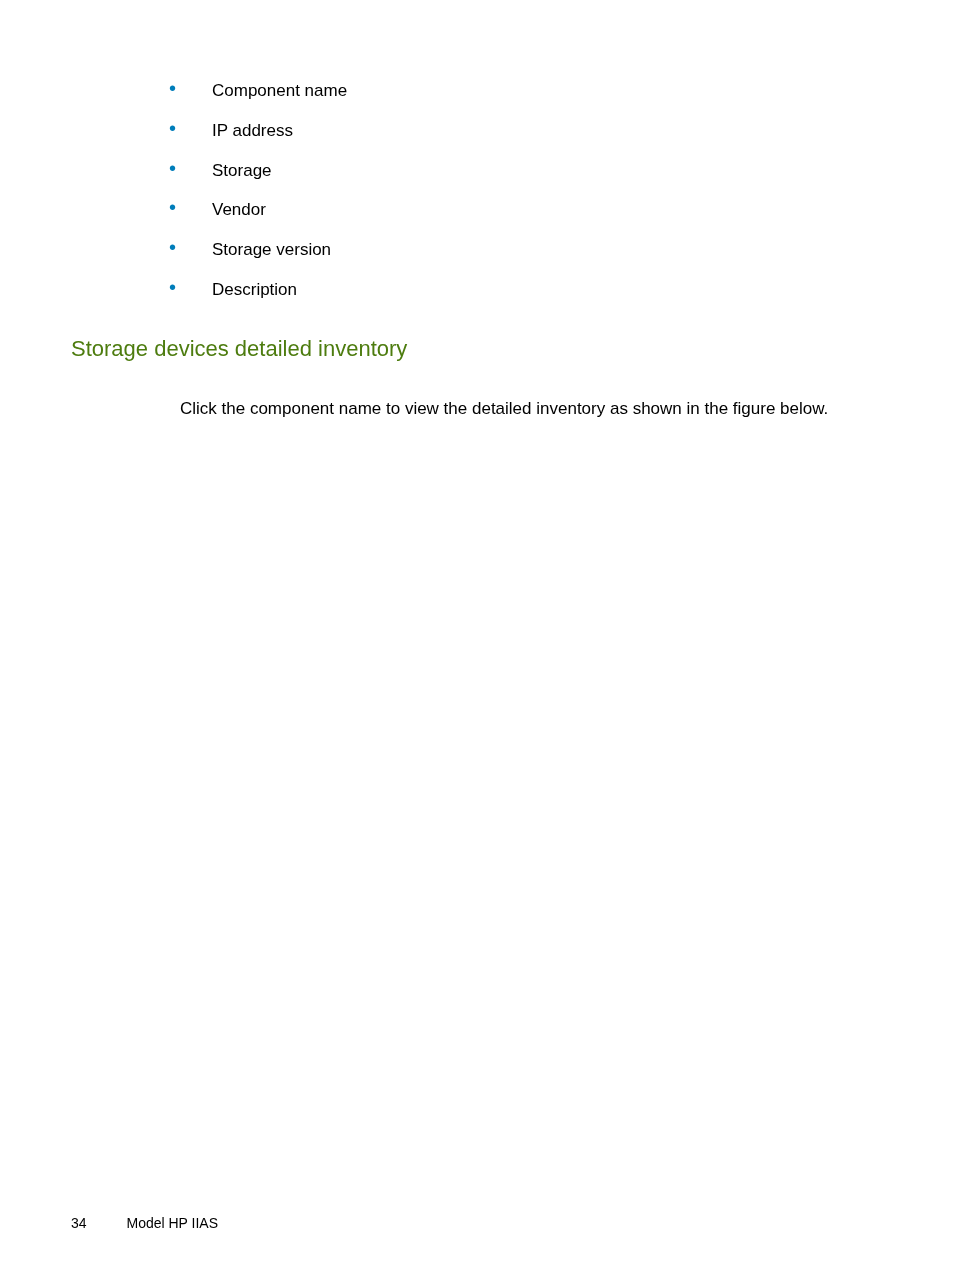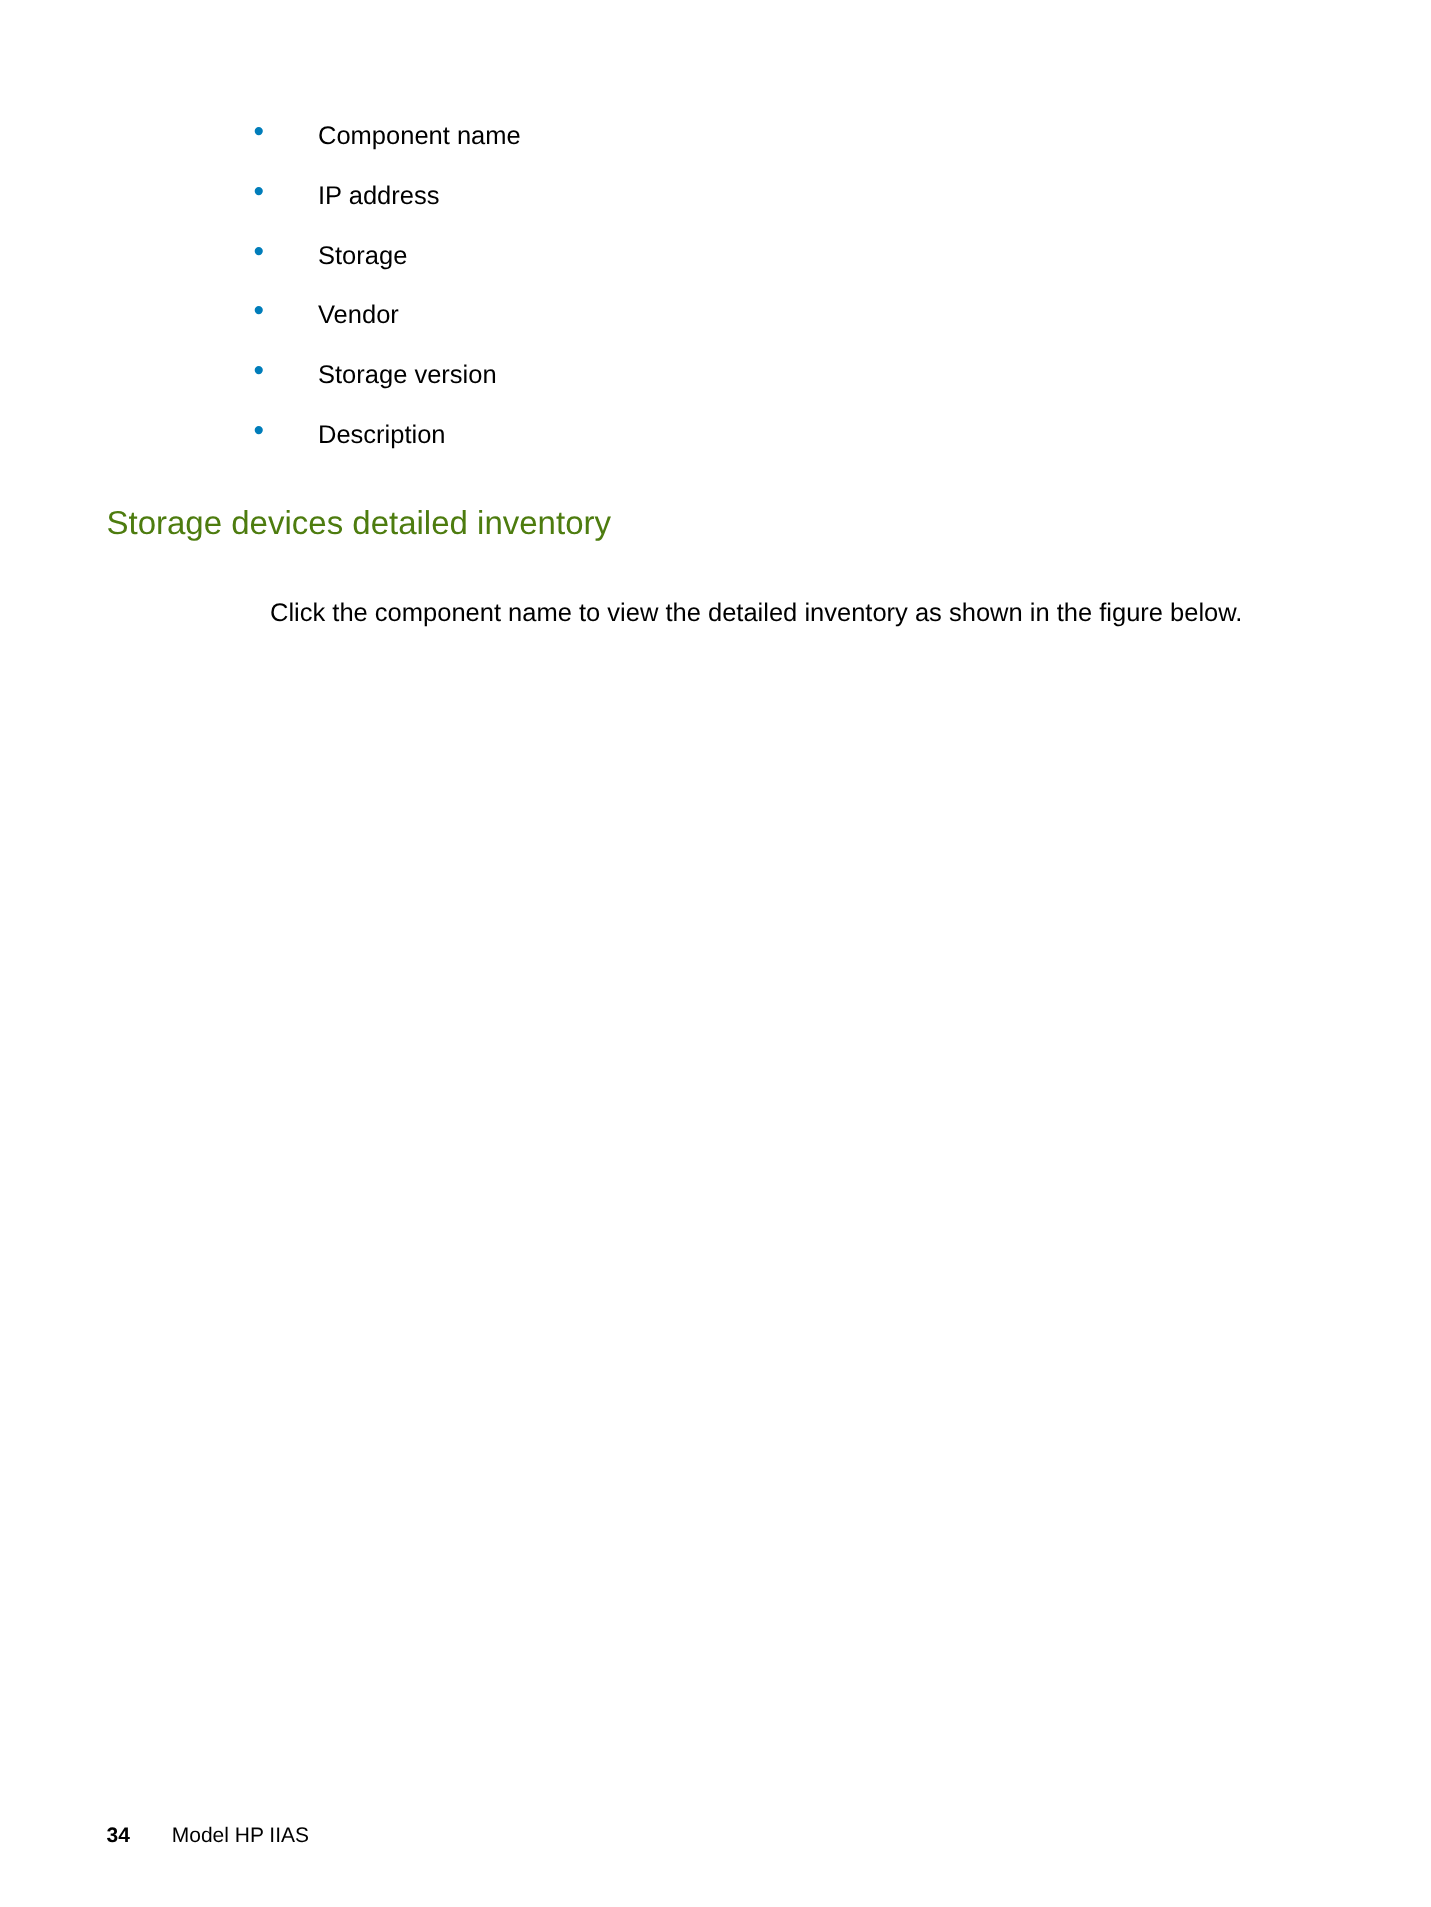--- a/index.html
+++ b/index.html
@@ -54,22 +54,21 @@
       line-height: 1.5;
     }
     .footer {
       position: absolute;
       bottom: 40px;
       left: 56px;
       font-size: 14px;
       color: #000000;
     }
     .page-number {
-      margin-right: 14px;
-      font-weight: bold;
+      margin-right: 26px;
     }
   </style>
 </head>
 <body>
 
 <div class="content">
   <ul class="bullet-list">
     <li><span>Component name</span></li>
     <li><span>IP address</span></li>
     <li><span>Storage</span></li>

